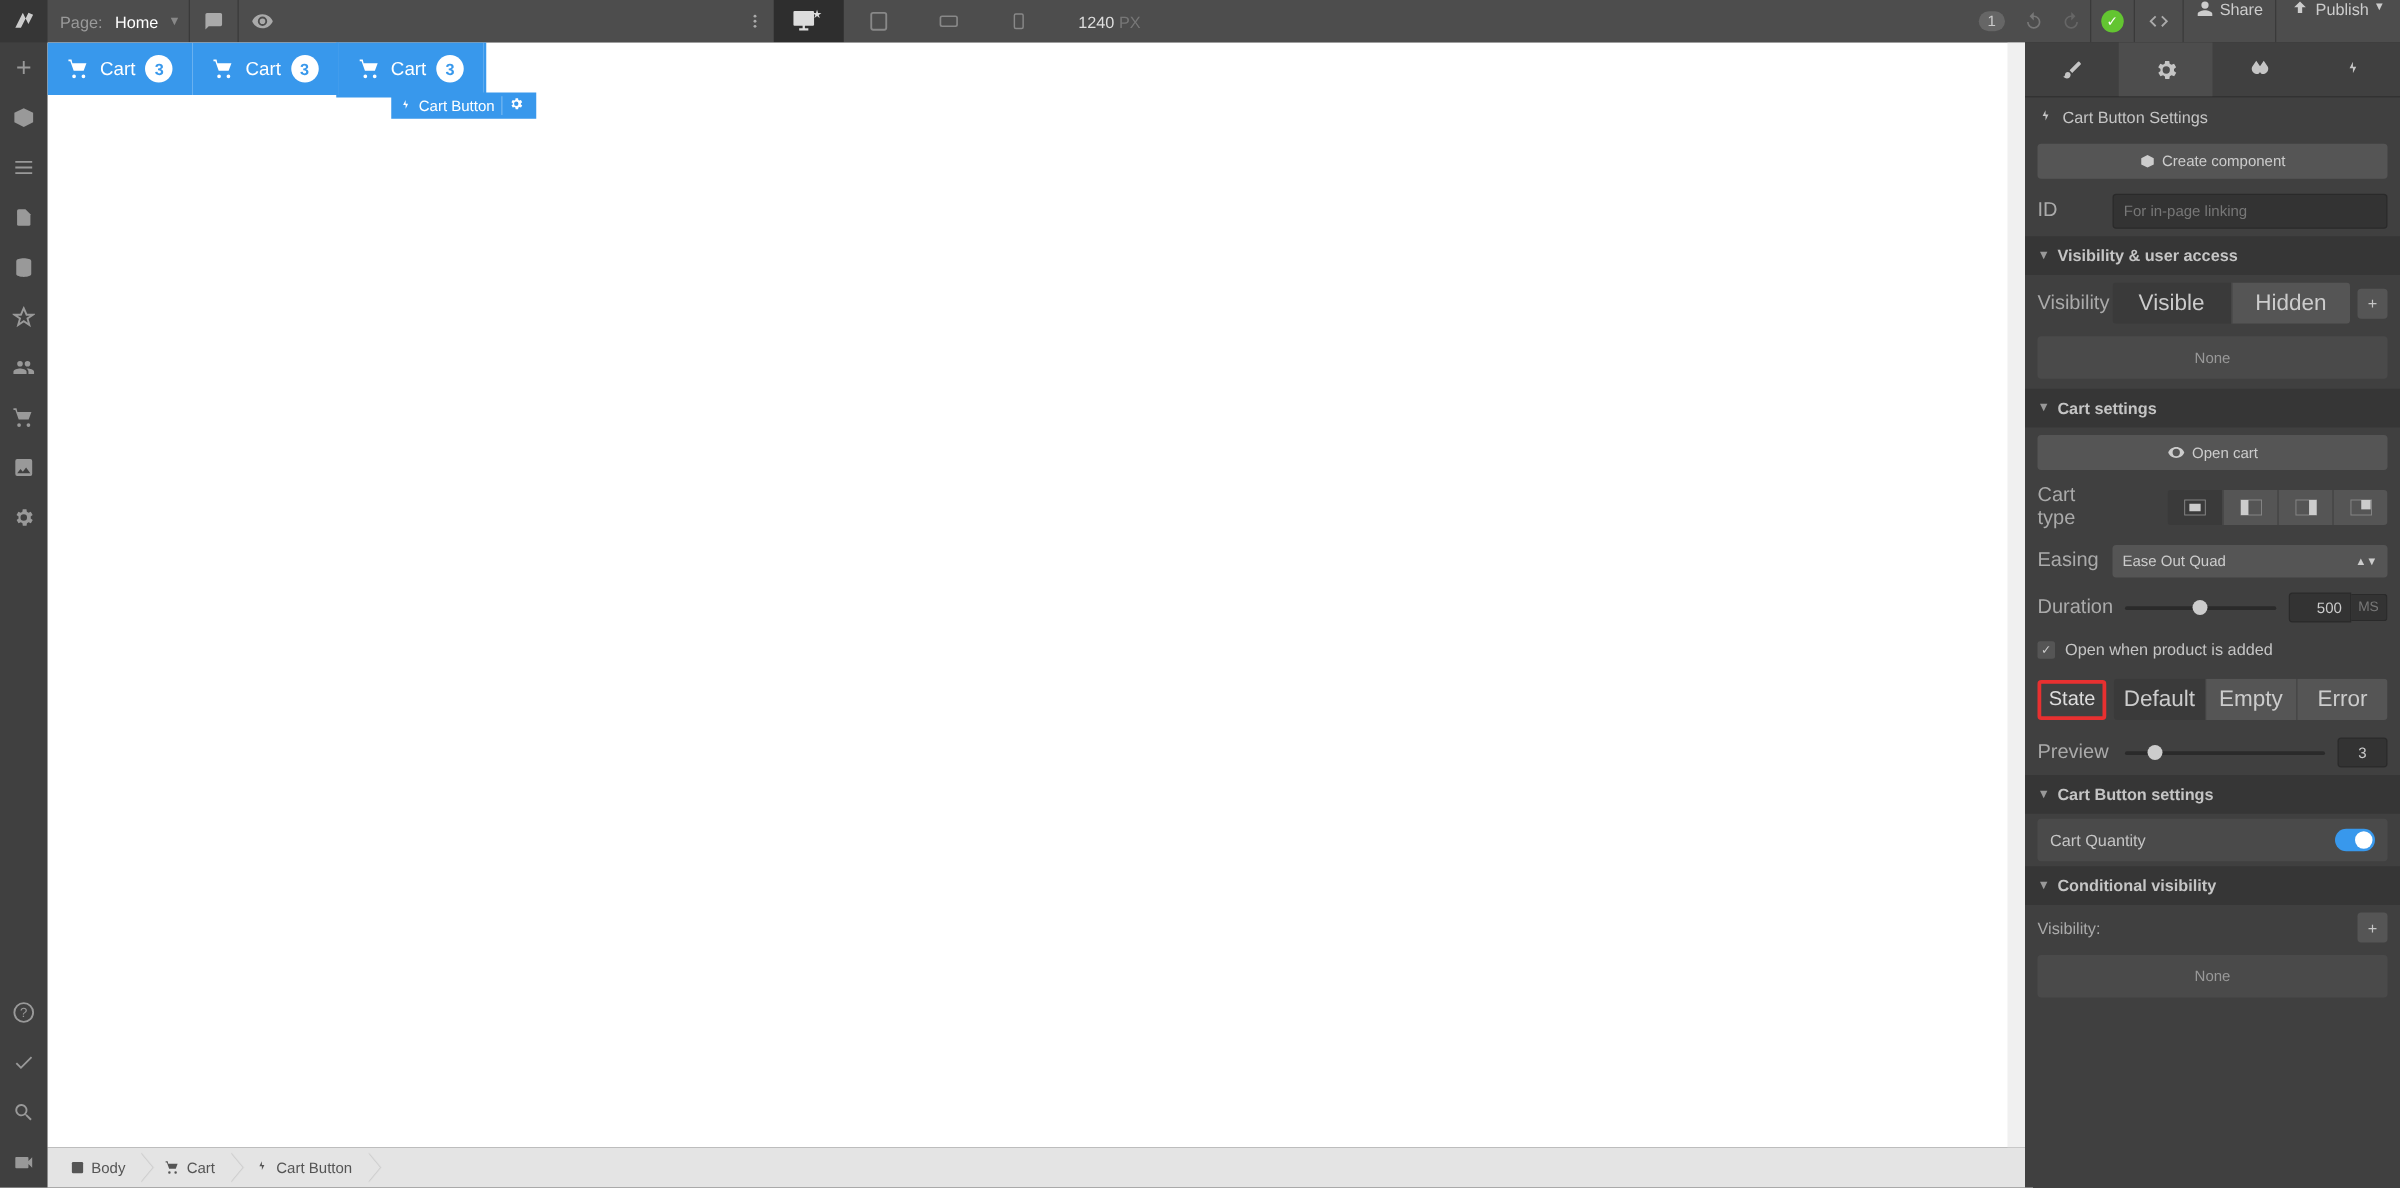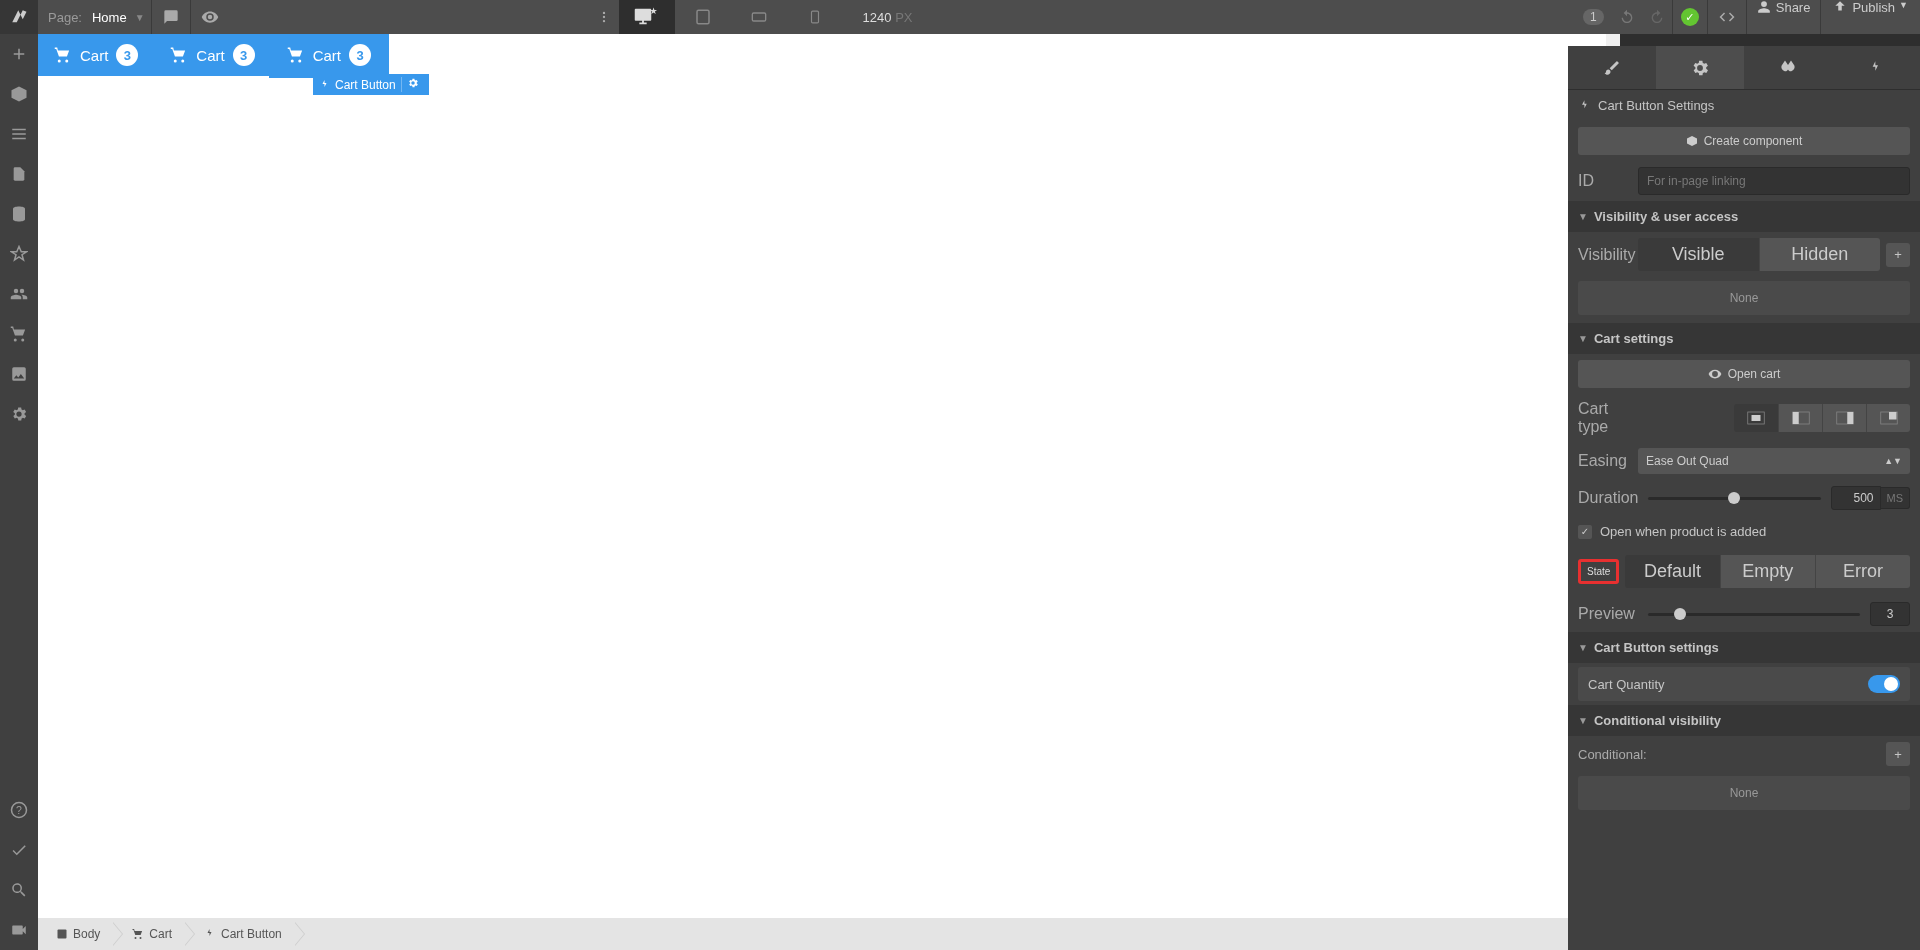--- a/index.html
+++ b/index.html
@@ -37,21 +37,21 @@
 .cart-row { display: flex; }
 .cart-btn { display: flex; align-items: center; background: #3898ec; color: #fff; padding: 10px 16px; font-size: 15px; cursor: pointer; }
 .cart-btn.selected { outline: 2px solid #3898ec; }
 .cart-btn svg { margin-right: 8px; }
 .cart-badge { background: #fff; color: #3898ec; border-radius: 50%; width: 22px; height: 22px; display: flex; align-items: center; justify-content: center; font-size: 13px; margin-left: 8px; font-weight: bold; }
 .sel-label { position: absolute; display: flex; align-items: center; background: #3898ec; color: #fff; font-size: 12px; padding: 3px 6px; }
 .sel-label svg { margin-right: 4px; }
 .sel-gear { border-left: 1px solid rgba(255,255,255,0.3); padding-left: 5px; margin-left: 5px; }
 
 
-.right-panel { position: absolute; right: 0; top: 46px; width: 352px; bottom: 0; background: #404040; color: #c5c5c5; font-size: 13px; display: flex; flex-direction: column; }
+.right-panel { position: absolute; right: 0; top: 34px; width: 300px; bottom: 0; background: #404040; color: #c5c5c5; font-size: 13px; display: flex; flex-direction: column; }
 .panel-tabs { display: flex; height: 44px; border-bottom: 1px solid #2e2e2e; }
 .panel-tab { flex: 1; display: flex; align-items: center; justify-content: center; cursor: pointer; }
 .panel-tab.active { background: #4d4d4d; }
 .panel-body { flex: 1; overflow-y: auto; }
 .panel-section-head { display: flex; align-items: center; padding: 8px 10px; font-size: 13px; background: #404040; }
 .panel-section-head.sub { background: #363636; font-weight: bold; }
 .section-caret { margin-right: 6px; color: #999; font-size: 10px; }
 .settings-title { display: flex; align-items: center; padding: 8px 10px; background: #404040; font-size:13px; }
 .settings-title svg { margin-right: 6px; }
 .panel-row { display: flex; align-items: center; padding: 6px 10px; }
@@ -72,21 +72,21 @@
 .icon-seg-btn.active { background: #3a3a3a; }
 .select-field { flex: 1; background: #555; border: none; color: #ccc; padding: 6px 8px; font-size: 12px; border-radius: 3px; cursor: pointer; display: flex; justify-content: space-between; align-items: center;}
 .slider-row { display: flex; align-items: center; }
 .slider-track { flex: 1; height: 3px; background: #2a2a2a; position: relative; margin: 0 10px; border-radius: 2px; }
 .slider-thumb { width: 12px; height: 12px; background: #ccc; border-radius: 50%; position: absolute; top: -5px; transform: translateX(-50%); }
 .dur-input { width: 50px; background: #333; border: 1px solid #2a2a2a; color: #ccc; padding: 4px 6px; font-size: 12px; text-align: right; border-radius: 3px 0 0 3px; }
 .dur-unit { background: #333; padding: 4px 6px; font-size: 11px; color: #777; border-radius: 0 3px 3px 0; border: 1px solid #2a2a2a; border-left: none;}
 .checkbox-row { display: flex; align-items: center; padding: 8px 10px; }
 .chk { width: 14px; height: 14px; background: #555; border-radius: 2px; margin-right: 8px; display: flex; align-items: center; justify-content: center; color: #ccc; font-size: 10px; }
 .state-row { display: flex; align-items: center; padding: 8px 10px; gap: 6px; }
-.state-label { border: 3px solid #e83030; padding: 4px 6px; border-radius: 3px; color:#ddd; font-size:10px;}
+.state-label { border: 3px solid #e83030; padding: 4px 6px; border-radius: 3px; color:#ddd; font-size:16px;}
 .toggle { width: 32px; height: 18px; background: #3898ec; border-radius: 10px; position: relative; }
 .toggle-knob { width: 14px; height: 14px; background: #fff; border-radius: 50%; position: absolute; top: 2px; right: 2px; }
 .preview-input { width: 40px; background: #333; border: 1px solid #2a2a2a; color: #ccc; padding: 4px; text-align: center; font-size: 12px; border-radius: 3px; }
 .cond-row { display:flex; align-items:center; padding: 6px 10px; }
 
 
 .breadcrumb { position: absolute; left: 38px; bottom: 0; right: 300px; height: 32px; background: #e4e4e4; display: flex; align-items: center; font-size: 12px; color: #555; }
 .crumb { display: flex; align-items: center; padding: 0 14px 0 18px; height: 32px; position: relative; cursor: pointer; }
 .crumb::after { content: ''; position: absolute; right: -8px; top: 4px; width: 0; height: 0; border-top: 12px solid transparent; border-bottom: 12px solid transparent; border-left: 10px solid #e4e4e4; z-index: 1; filter: drop-shadow(1px 0 0 #ccc); }
 .crumb svg { margin-right: 5px; }
@@ -575,18 +575,18 @@
       <div class="toggle">
           <div class="toggle-knob"></div>
         </div>
     </div>
 
     <div class="panel-section-head sub">
       <span class="section-caret">▼</span>
         <span>Conditional visibility</span>
     </div>
     <div class="cond-row">
-      <span style="flex:1;color:#aaa;">Conditional:</span>
+      <span style="flex:1;color:#aaa;">Visibility:</span>
       <div class="plus-btn">+</div>
     </div>
     <div class="none-row">None</div>
   </div>
 </div>
 
 </body></html>

